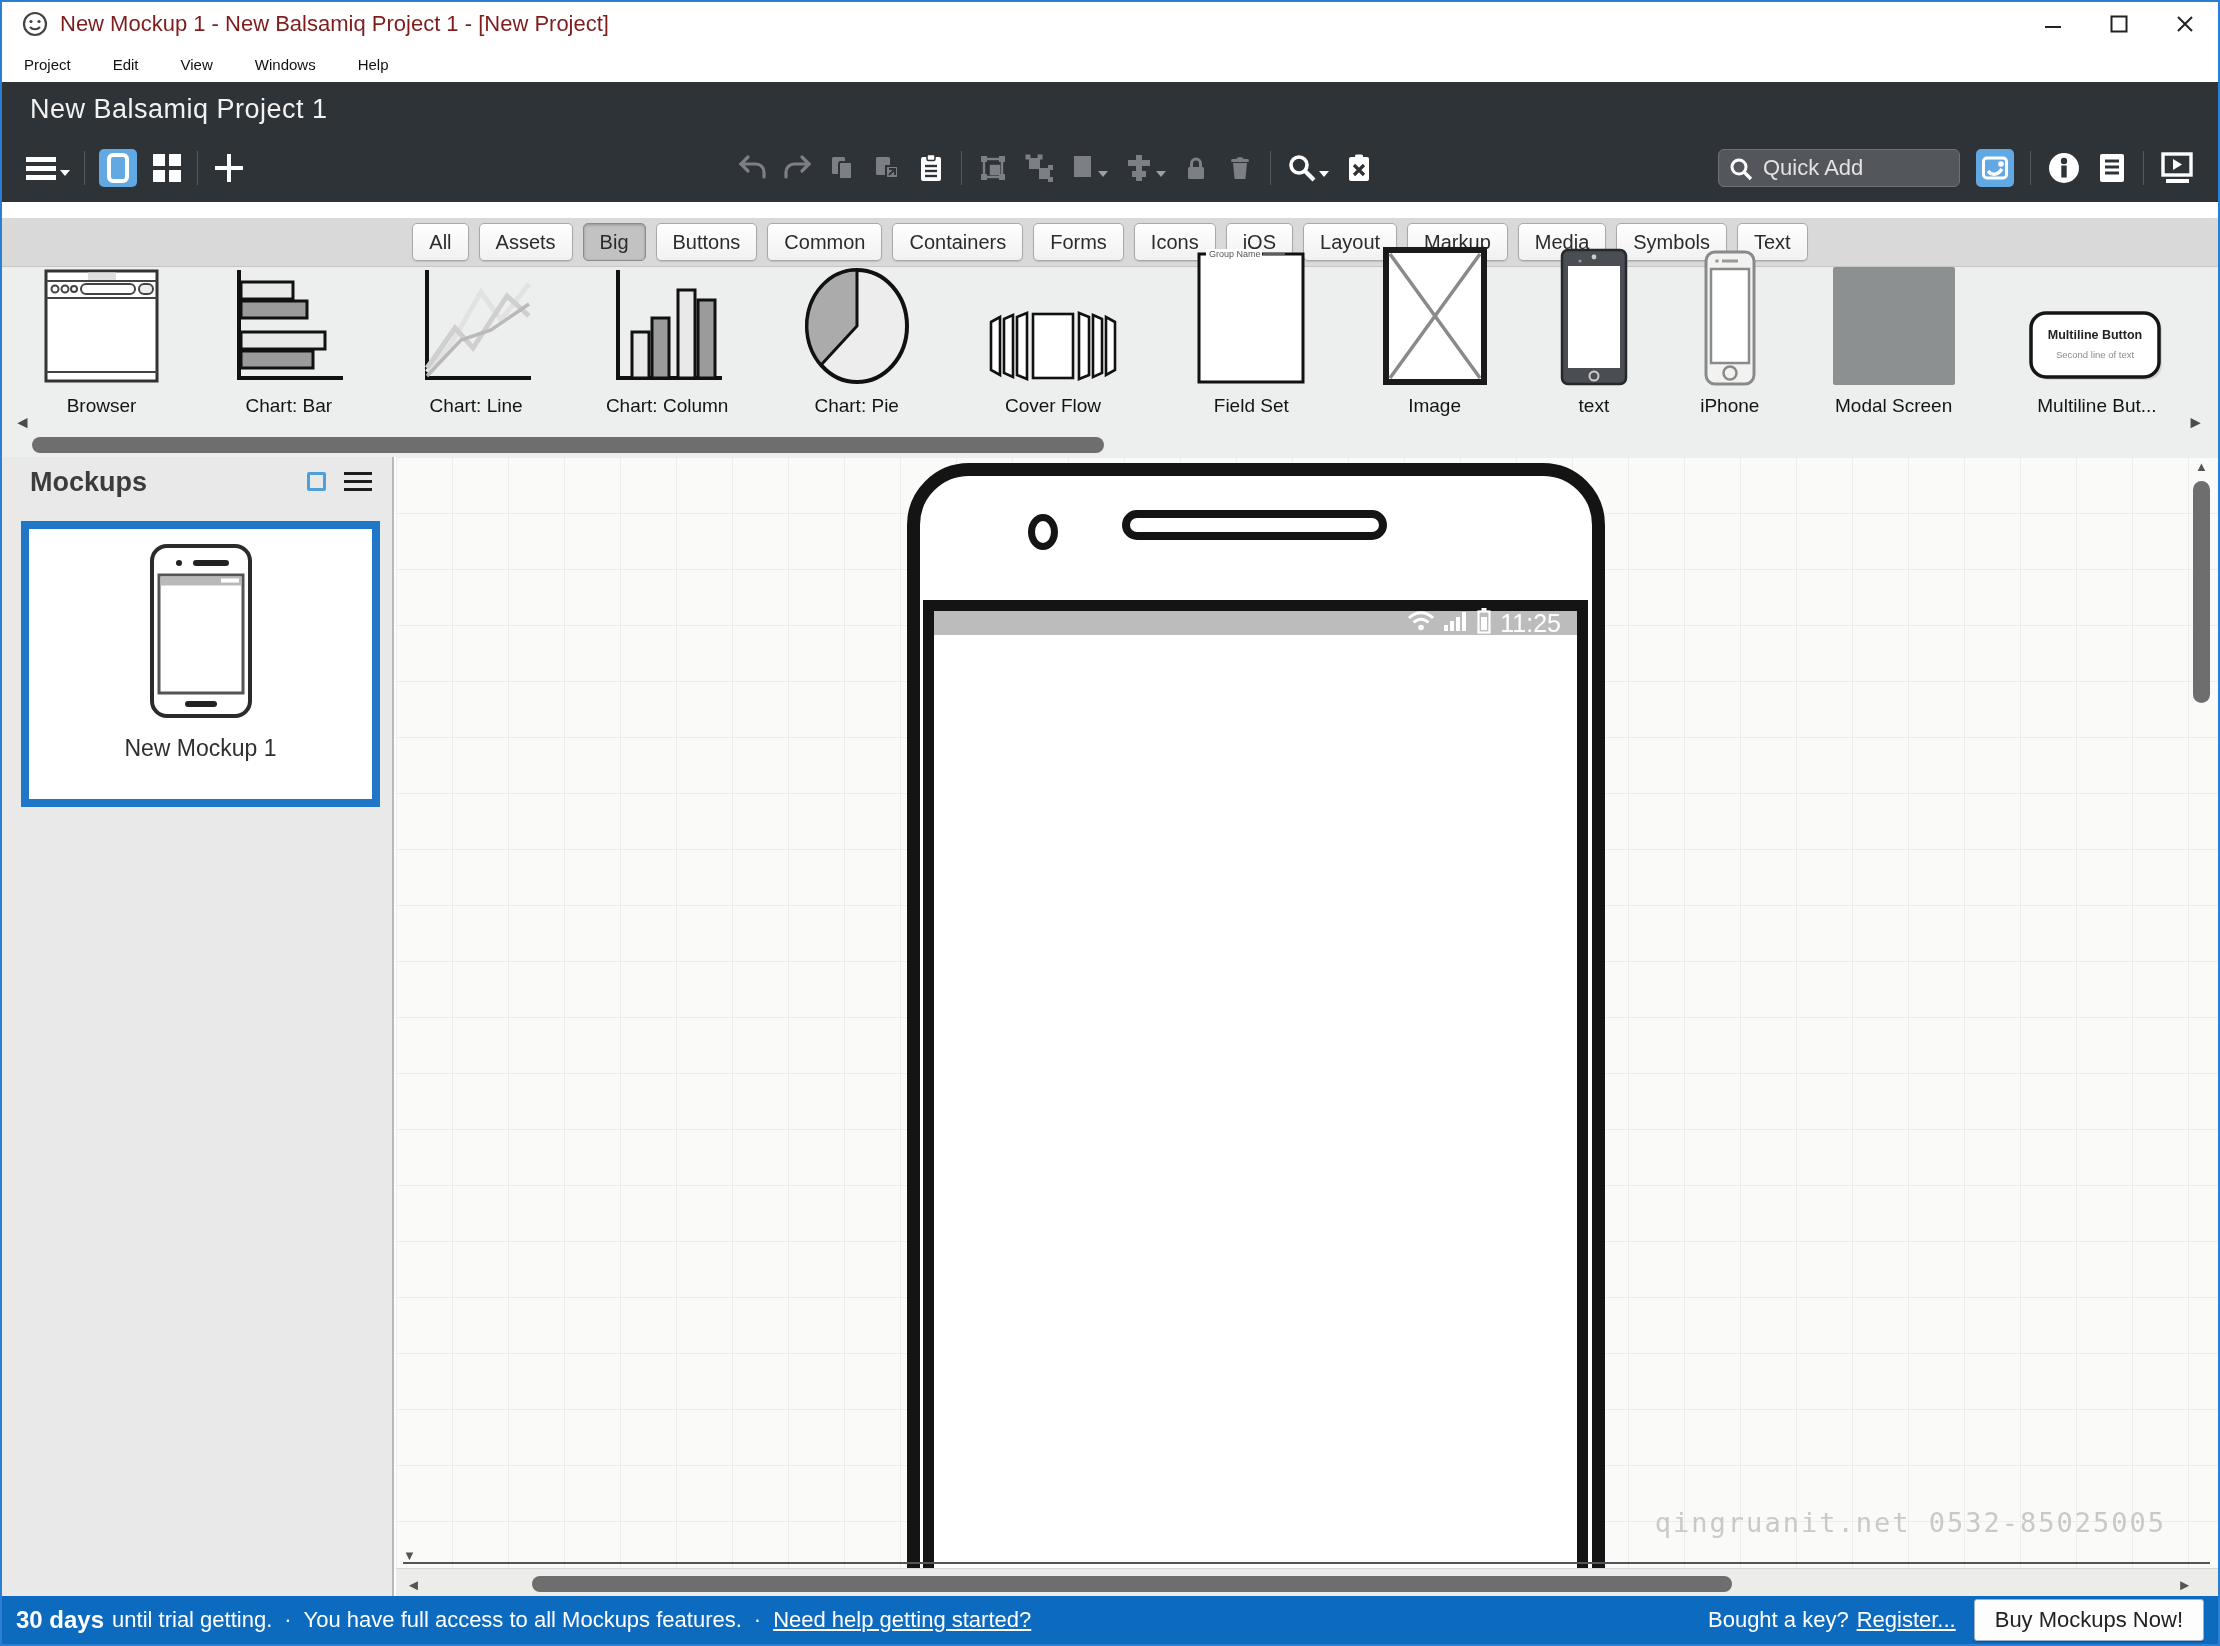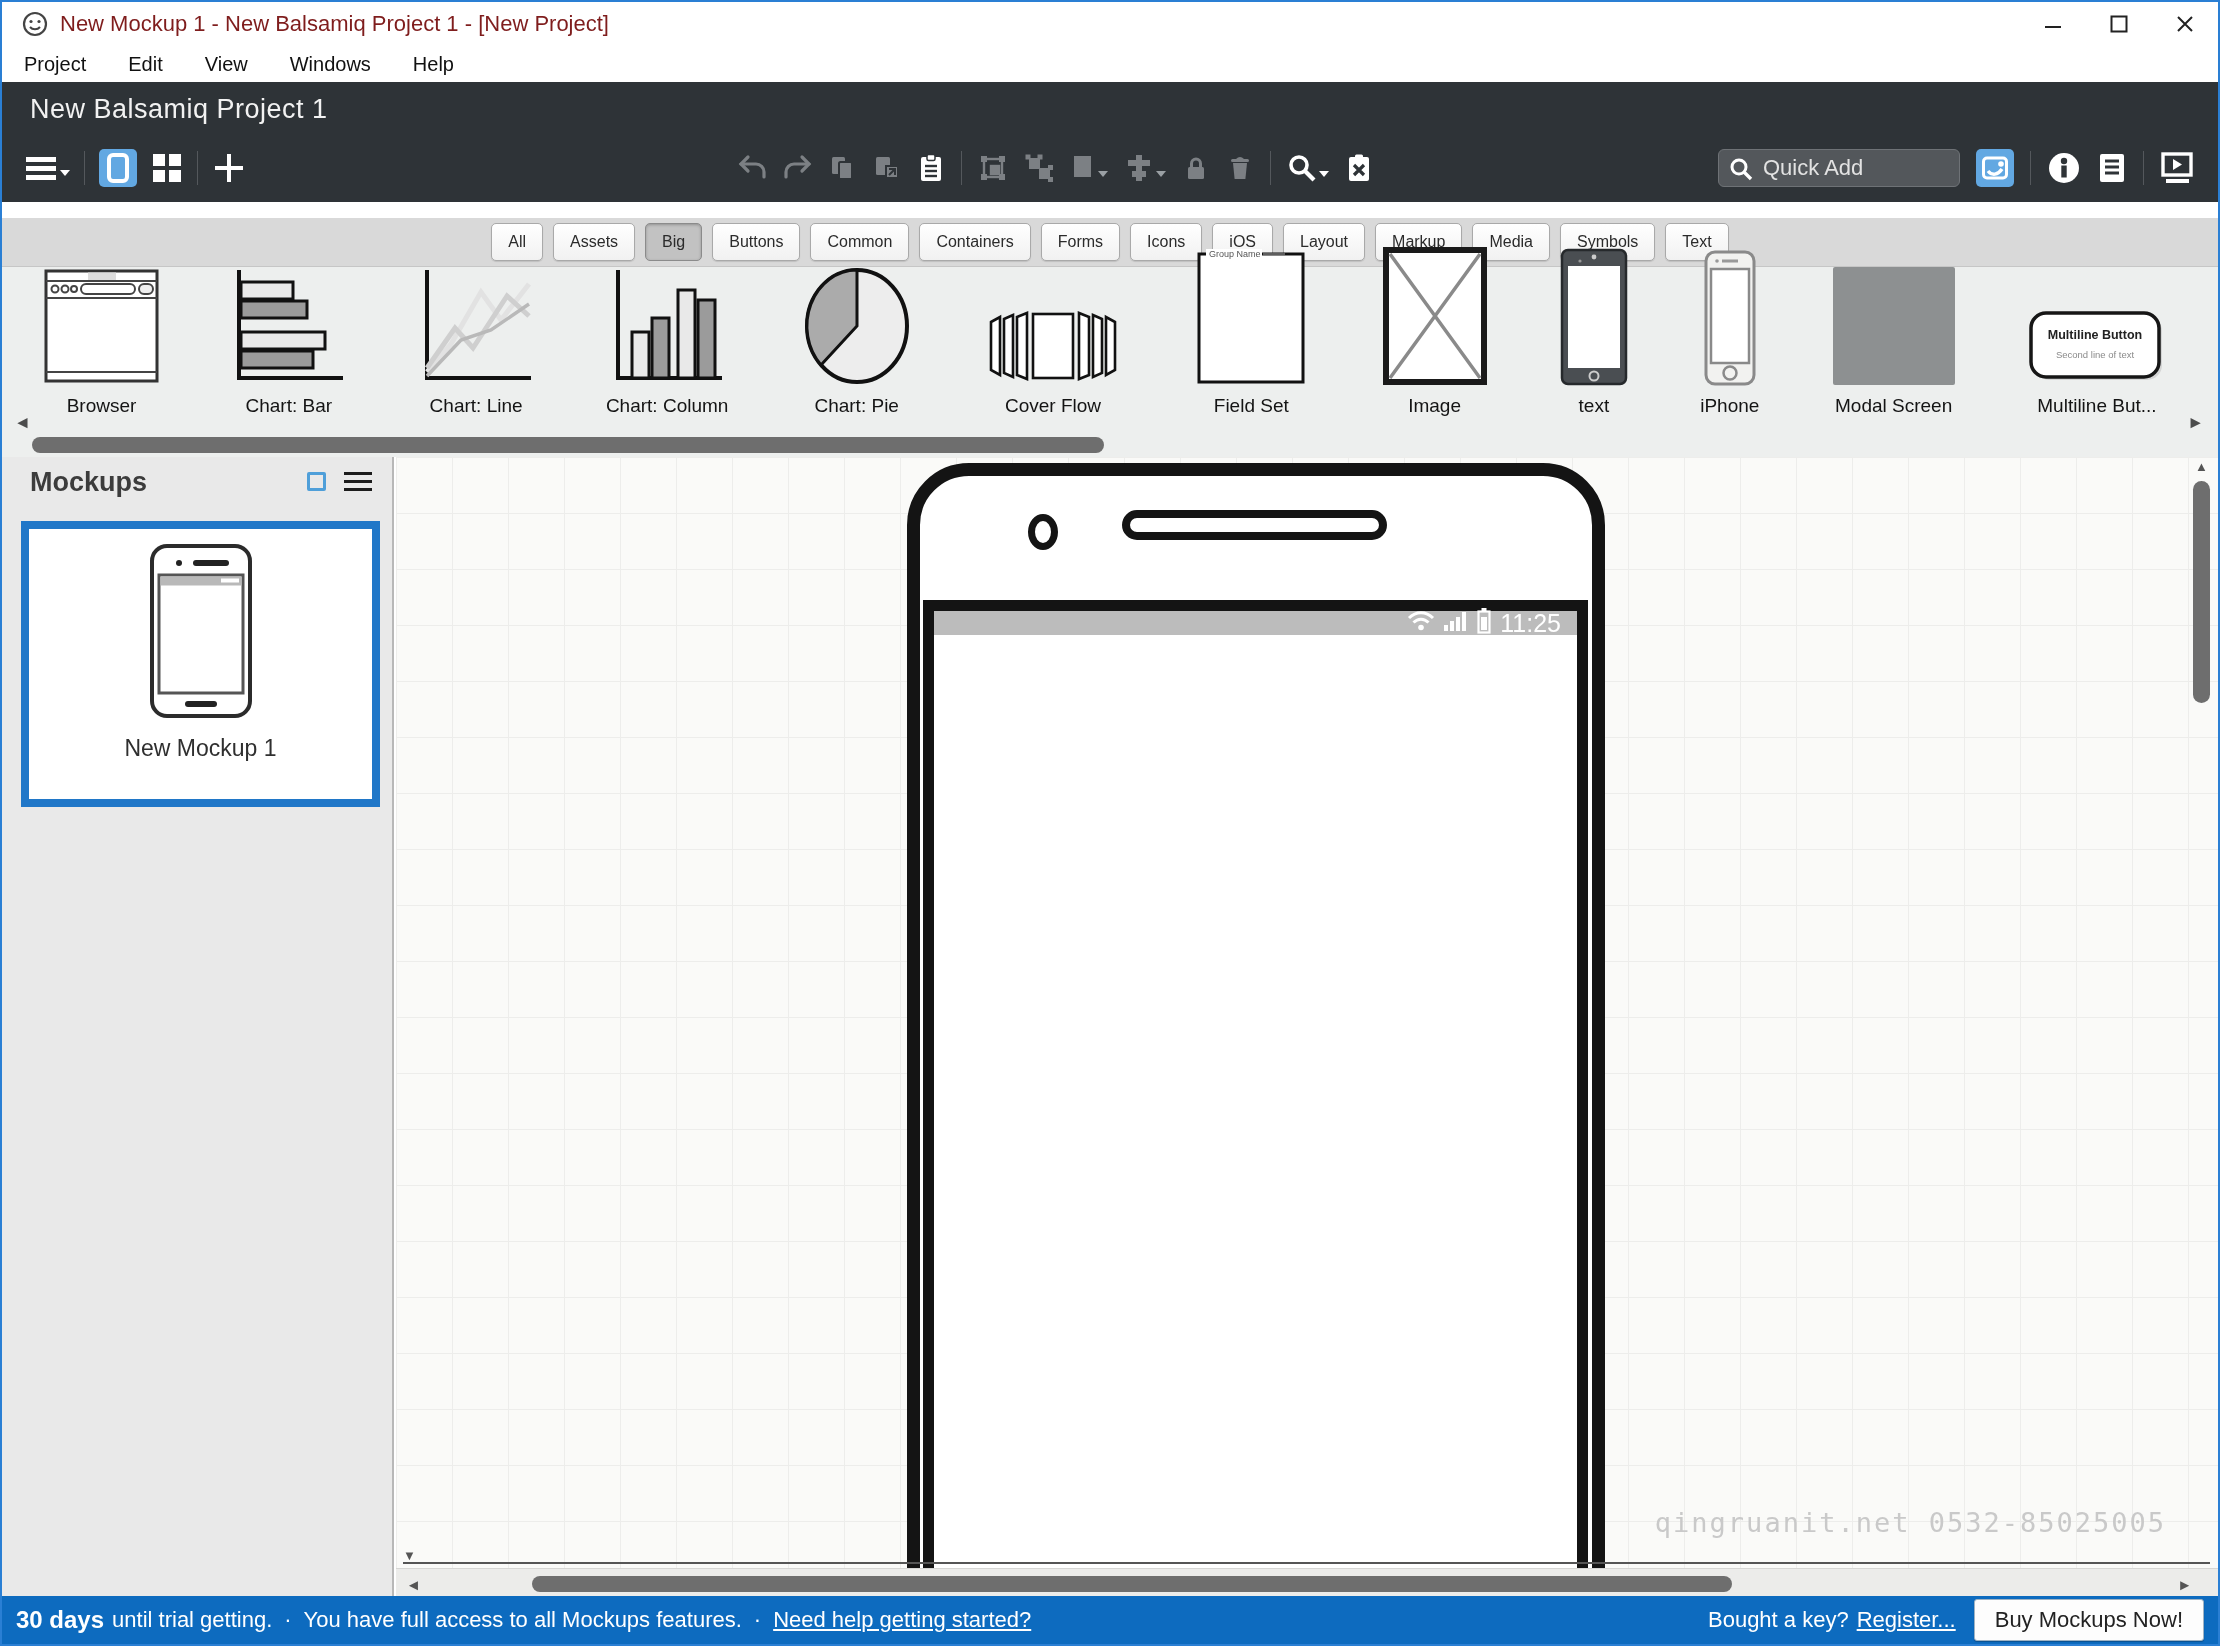--- a/index.html
+++ b/index.html
@@ -9,42 +9,42 @@
     border:2px solid #2a7fd4;box-sizing:border-box;
   }
   
   .titlebar{position:absolute;left:0;top:0;width:100%;height:44px;background:#fff;display:flex;align-items:center;}
   .app-smiley{margin-left:20px;display:flex;}
   .win-title{margin-left:12px;font-size:22px;color:#7f1d1d;}
   .win-controls{margin-left:auto;display:flex;height:100%;}
   .wc{width:66px;height:100%;display:flex;align-items:center;justify-content:center;}
   
   .menubar{position:absolute;left:0;top:44px;width:100%;height:36px;background:#fff;display:flex;align-items:center;padding-left:16px;box-sizing:border-box;}
-  .menu-item{font-size:20px;color:#111;margin-right:30px;padding:2px 6px;}
+  .menu-item{font-size:15px;color:#111;margin-right:30px;padding:2px 6px;}
   
   .darkheader{position:absolute;left:0;top:80px;width:100%;height:120px;background:#2e3337;}
   .project-name{position:absolute;left:28px;top:12px;font-size:27px;color:#f2f2f2;letter-spacing:0.5px;}
   .tbrow{position:absolute;left:0;right:0;bottom:12px;height:44px;}
   .tb-left{position:absolute;left:24px;top:0;height:44px;display:flex;align-items:center;gap:14px;}
   .tb-mid{position:absolute;left:735px;top:0;height:44px;display:flex;align-items:center;gap:16px;}
   .tb-right{position:absolute;right:24px;top:0;height:44px;display:flex;align-items:center;gap:16px;}
   .tsep{width:1px;height:34px;background:#54585c;}
   .tbi{display:flex;align-items:center;justify-content:center;}
   .dis{color:#7c8084;}
   .en{color:#ffffff;}
   .bluebox{width:38px;height:38px;background:#62a8e2;border-radius:5px;display:flex;align-items:center;justify-content:center;}
   .chev{width:0;height:0;border-left:5px solid transparent;border-right:5px solid transparent;border-top:6px solid #9aa0a4;margin-left:2px;align-self:flex-end;margin-bottom:6px;}
   .chev.white{border-top-color:#fff;}
   .qa-wrap{position:relative;width:242px;height:38px;}
   .qa-input{width:100%;height:100%;box-sizing:border-box;background:#53575b;border:1px solid #6e7276;border-radius:6px;color:#7dd3fc;font-size:22px;padding-left:44px;outline:none;font-family:"Liberation Sans",sans-serif;}
   .qa-input::placeholder{color:#e2e2e2;opacity:1;}
   .qa-mag{position:absolute;left:10px;top:7px;}
   
   .tabbar{position:absolute;left:0;top:216px;width:100%;height:49px;background:#d9d9d9;display:flex;align-items:center;justify-content:center;gap:10px;border-bottom:1px solid #c6c6c6;box-sizing:border-box;}
-  .tab{height:36px;display:flex;align-items:center;padding:0 16px;font-size:16px;color:#2b2b2b;background:linear-gradient(#ffffff,#f1f1f1);border:1px solid #a9a9a9;border-radius:5px;box-shadow:0 1px 1px rgba(0,0,0,.12);}
+  .tab{height:36px;display:flex;align-items:center;padding:0 16px;font-size:20px;color:#2b2b2b;background:linear-gradient(#ffffff,#f1f1f1);border:1px solid #a9a9a9;border-radius:5px;box-shadow:0 1px 1px rgba(0,0,0,.12);}
   .tab.sel{background:#c2c2c2;border-color:#8b8b8b;box-shadow:inset 0 1px 3px rgba(0,0,0,.25);}
   
   .strip{position:absolute;left:0;top:265px;width:100%;height:190px;background:#edefee;box-sizing:border-box;display:flex;justify-content:space-between;align-items:flex-end;padding:8px 52px 40px 42px;}
   .lib-item{display:flex;flex-direction:column;align-items:center;}
   .icon-box{height:122px;display:flex;align-items:flex-end;justify-content:center;}
   .lib-label{margin-top:9px;font-size:19px;color:#141414;white-space:nowrap;}
   .strip-arrow{position:absolute;bottom:24px;font-size:17px;color:#4c4c4c;}
   .strip-arrow.l{left:12px;}
   .strip-arrow.r{right:14px;}
   .strip-thumb{position:absolute;left:30px;bottom:4px;width:1072px;height:16px;border-radius:8px;background:#6e6e6e;}

